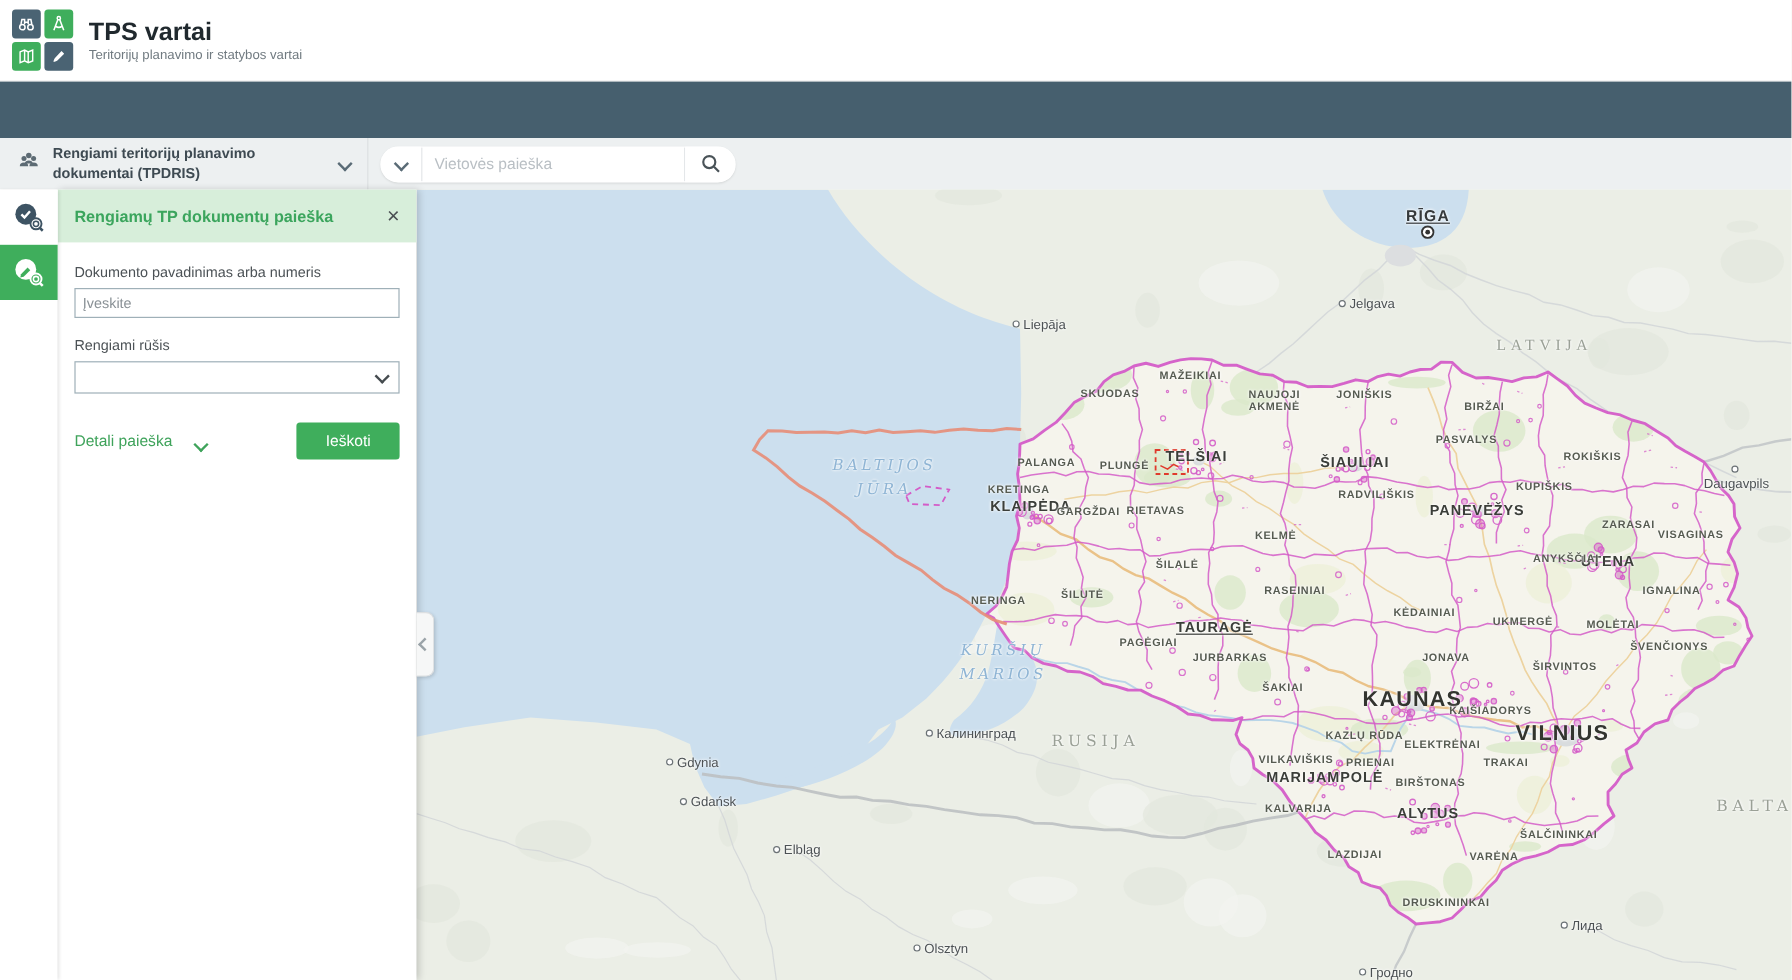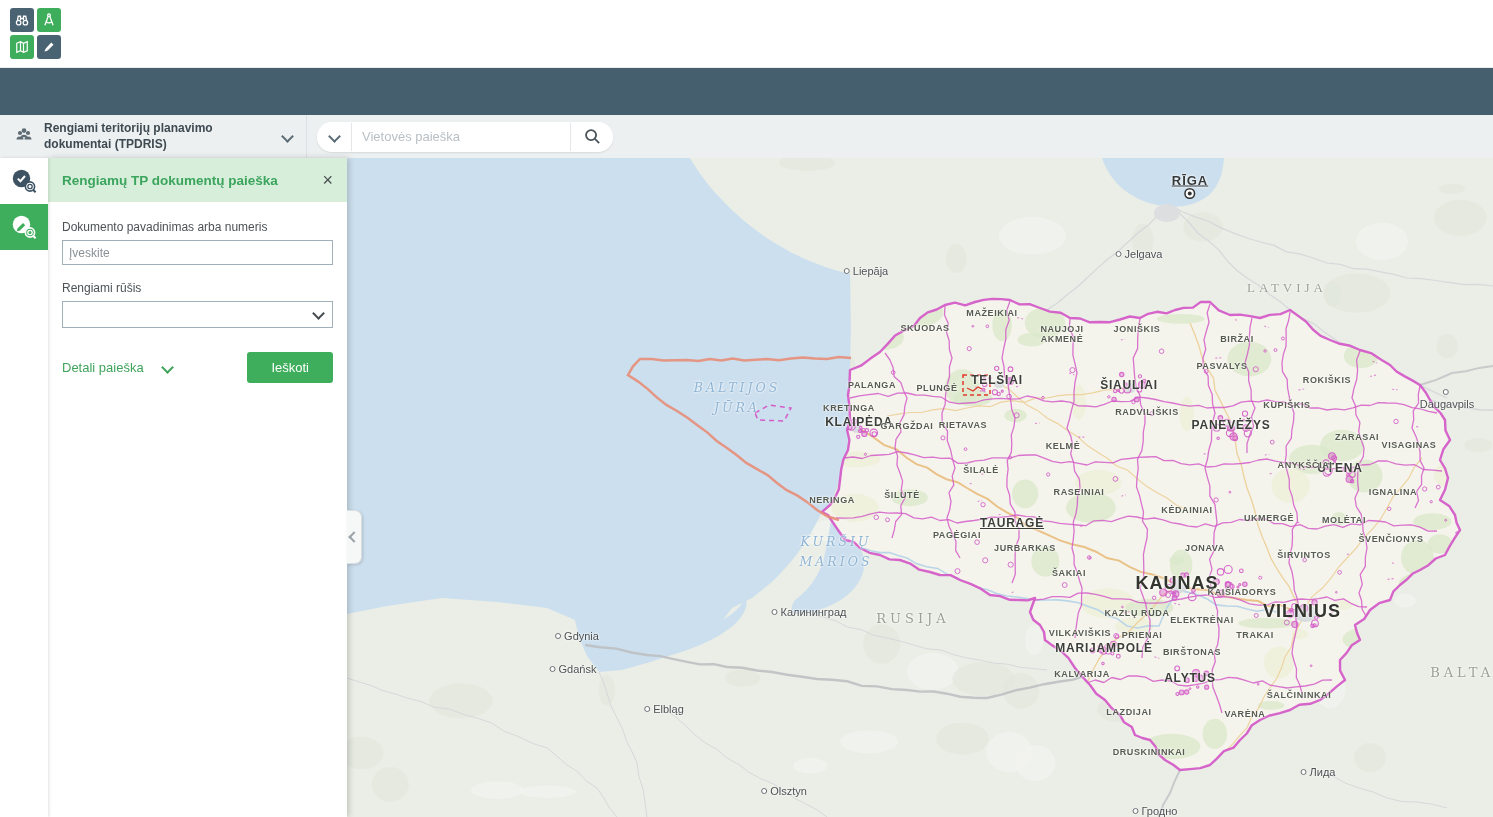--- a/index.html
+++ b/index.html
@@ -49,21 +49,21 @@
   .panel-close{color:#4a4f52;font-size:18px;line-height:1;cursor:pointer;background:none;border:none;padding:0}
   .panel-body{padding:8px 14px}
   .field-label{font-size:12px;color:#4c5256;margin:10px 0 6px}
   .text-input{width:100%;box-sizing:border-box;height:25px;border:1px solid #9fb0b8;padding:0 6px;font-size:12px;color:#b91c1c}
   .text-input::placeholder{color:#8a9196}
   .select-wrap{position:relative}
   .select{width:100%;height:27px;border:1px solid #9fb0b8;background:#fff;appearance:none;-webkit-appearance:none;
           padding:0 6px;box-sizing:border-box;}
   .select-wrap .chev{position:absolute;right:10px;top:8px;}
   .actions{display:flex;align-items:center;justify-content:space-between;margin-top:24px}
-  .detail-link{color:#3fa35b;font-size:13px;display:flex;align-items:center;gap:19px;cursor:pointer;background:none;border:none;padding:0}
+  .detail-link{color:#3fa35b;font-size:13px;display:flex;align-items:flex-end;gap:19px;cursor:pointer;background:none;border:none;padding:0}
   .search-button{background:#3fae5c;color:#fff;border:none;border-radius:3px;padding:8px 24px;font-size:13px;cursor:pointer}
 
   
   .map{position:relative;flex:1;overflow:hidden;background:#ebeee6}
   #map-svg{position:absolute;left:0;top:0;}
   #map-labels{position:absolute;left:0;top:0;width:100%;height:100%;pointer-events:none}
   .mlabel{position:absolute;transform:translate(-50%,-50%);white-space:pre-line;text-align:center;
           pointer-events:none;text-shadow:0 0 3px rgba(255,255,255,.95),0 0 2px rgba(255,255,255,.95);}
   .mlabel.city{font-size:9px;font-weight:bold;color:#565b51;letter-spacing:.6px;}
   .mlabel.major{font-size:12px;font-weight:bold;color:#3b3e39;letter-spacing:.8px;}
@@ -104,20 +104,24 @@
     <span class="tile green">
       <svg width="18" height="18" viewBox="0 0 24 24" fill="none" stroke="#fff" stroke-width="1.6">
         <path d="M5,7 L10,5 L14,7 L19,5 V17 L14,19 L10,17 L5,19 Z M10,5 V17 M14,7 V19"></path>
       </svg>
     </span>
     <span class="tile slate">
       <svg width="18" height="18" viewBox="0 0 24 24" fill="#fff">
         <path d="M15,6 L18,9 L11,16 C10,17 8,18 6,18 C6.5,16 7,14.5 8,13.5 Z"></path>
       </svg>
     </span>
+  </div>
+  <div class="title-block">
+    <div class="app-title">TPS vartai</div>
+    <div class="app-subtitle">Teritorijų planavimo ir statybos vartai</div>
   </div>
 </div>
 
 <div class="darkbar"></div>
 
 <div class="toolbar">
   <div class="layer-selector">
     <span>
       <svg width="20" height="20" viewBox="0 0 20 20" fill="#5d6b74">
         <circle cx="6" cy="8" r="2.1"></circle>
@@ -651,21 +655,21 @@
         <div class="mlabel foreign" style="left: 792px; top: 96px;">Jelgava</div>
         <div class="mlabel foreign" style="left: 519px; top: 113px;">Liepāja</div>
         <div class="mlabel country" style="left: 940px; top: 130px; font-family: Liberation Serif, serif;">LATVIJA</div>
         <div class="mlabel foreign" style="left: 1100px; top: 240px;">Daugavpils</div>
         <div class="mlabel country" style="left: 566px; top: 460px;">RUSIJA</div>
         <div class="mlabel country" style="left: 1122px; top: 514px;">BALTAR</div>
         <div class="mlabel foreign" style="left: 462px; top: 454px;">Калининград</div>
         <div class="mlabel foreign" style="left: 971px; top: 614px;">Лида</div>
         <div class="mlabel foreign" style="left: 808px; top: 653px;">Гродно</div>
         <div class="mlabel foreign" style="left: 230px; top: 478px;">Gdynia</div>
-        <div class="mlabel foreign" style="left: 226px; top: 511px;">Gdańsk</div>
+        <div class="mlabel foreign" style="left: 243px; top: 511px;">Gdańsk</div>
         <div class="mlabel foreign" style="left: 317px; top: 551px;">Elbląg</div>
         <div class="mlabel foreign" style="left: 437px; top: 633px;">Olsztyn</div>
         <div class="mlabel water" style="left: 390px; top: 240px;">BALTIJOS
 JŪRA</div>
         <div class="mlabel water" style="left: 489px; top: 394px;">KURŠIŲ
 MARIOS</div>
         <div class="mlabel major" style="left: 650px; top: 222px;">TELŠIAI</div>
         <div class="mlabel major" style="left: 782px; top: 227px;">ŠIAULIAI</div>
         <div class="mlabel major" style="left: 884px; top: 267px;">PANEVĖŽYS</div>
         <div class="mlabel major" style="left: 512px; top: 264px;">KLAIPĖDA</div>
@@ -712,20 +716,20 @@
         <div class="mlabel city" style="left: 790px; top: 455px;">KAZLŲ RŪDA</div>
         <div class="mlabel city" style="left: 855px; top: 462px;">ELEKTRĖNAI</div>
         <div class="mlabel city" style="left: 733px; top: 475px;">VILKAVIŠKIS</div>
         <div class="mlabel city" style="left: 795px; top: 477px;">PRIENAI</div>
         <div class="mlabel city" style="left: 845px; top: 494px;">BIRŠTONAS</div>
         <div class="mlabel city" style="left: 908px; top: 477px;">TRAKAI</div>
         <div class="mlabel city" style="left: 735px; top: 516px;">KALVARIJA</div>
         <div class="mlabel city" style="left: 952px; top: 537px;">ŠALČININKAI</div>
         <div class="mlabel city" style="left: 782px; top: 554px;">LAZDIJAI</div>
         <div class="mlabel city" style="left: 898px; top: 556px;">VARĖNA</div>
-        <div class="mlabel city" style="left: 802px; top: 594px;">DRUSKININKAI</div>
+        <div class="mlabel city" style="left: 858px; top: 594px;">DRUSKININKAI</div>
       </div>
   </div>
 
   <div class="handle">
     <span class="chev left"></span>
   </div>
 </div>
 
 </body></html>

